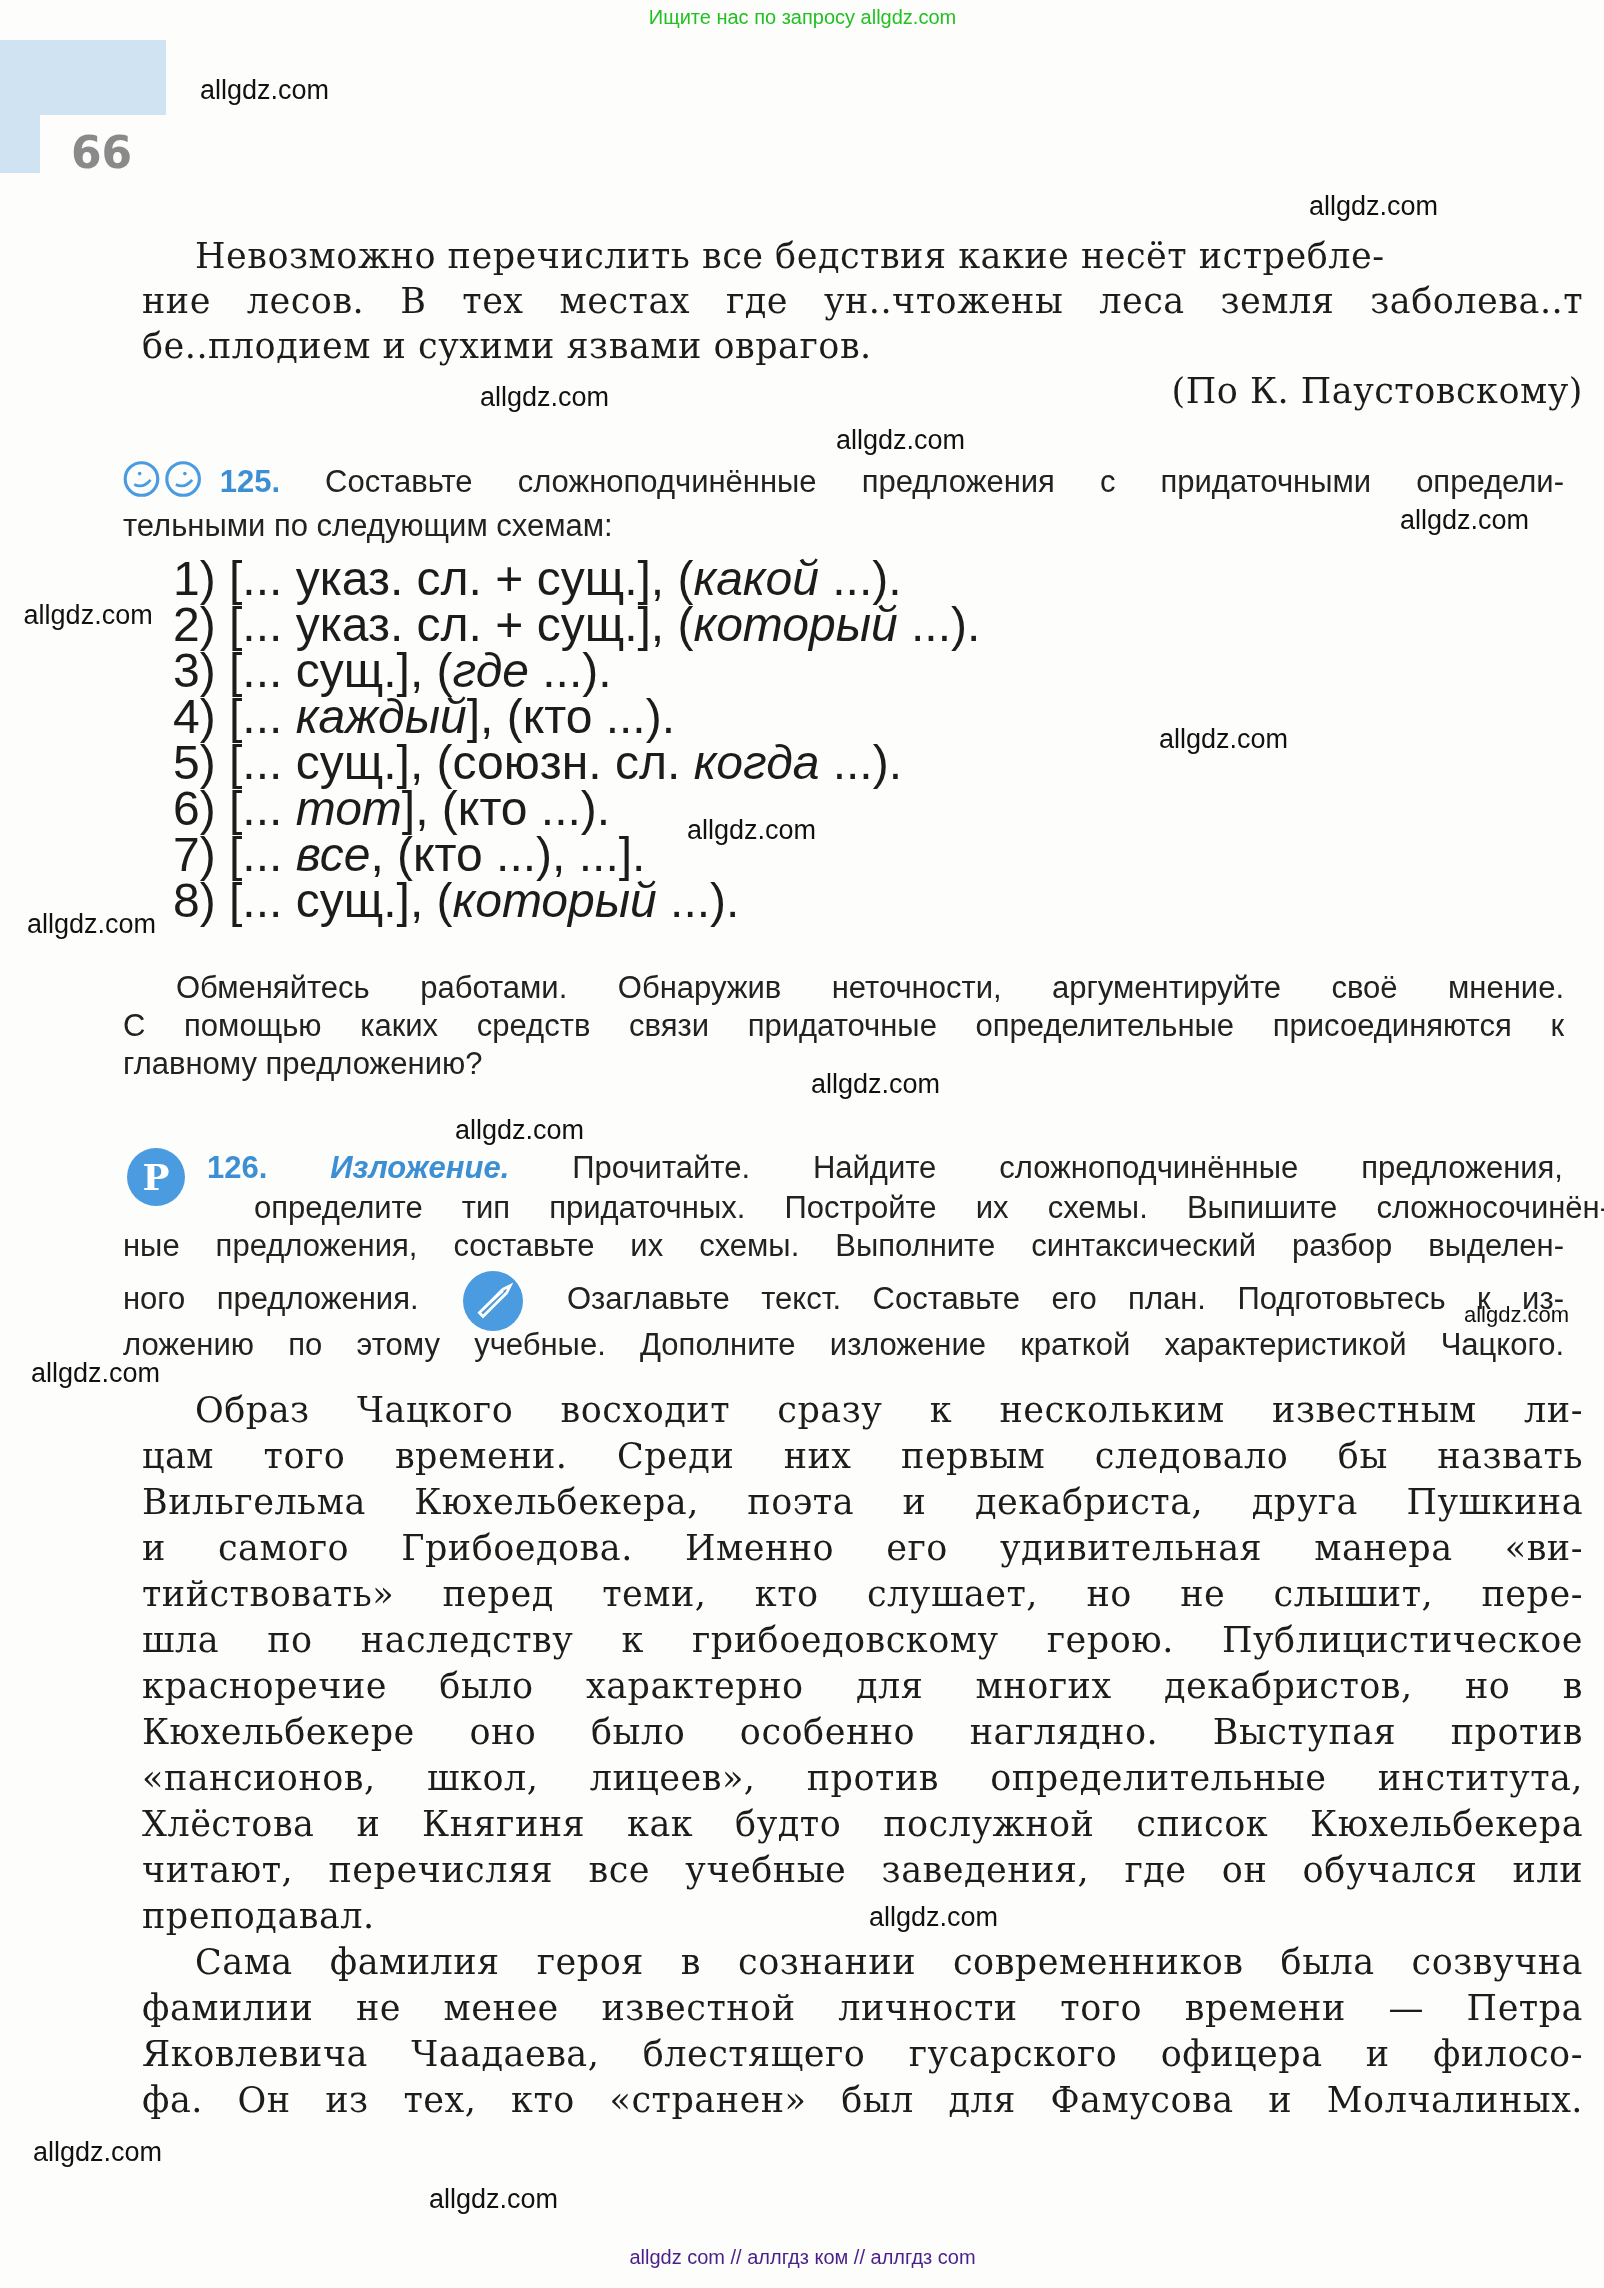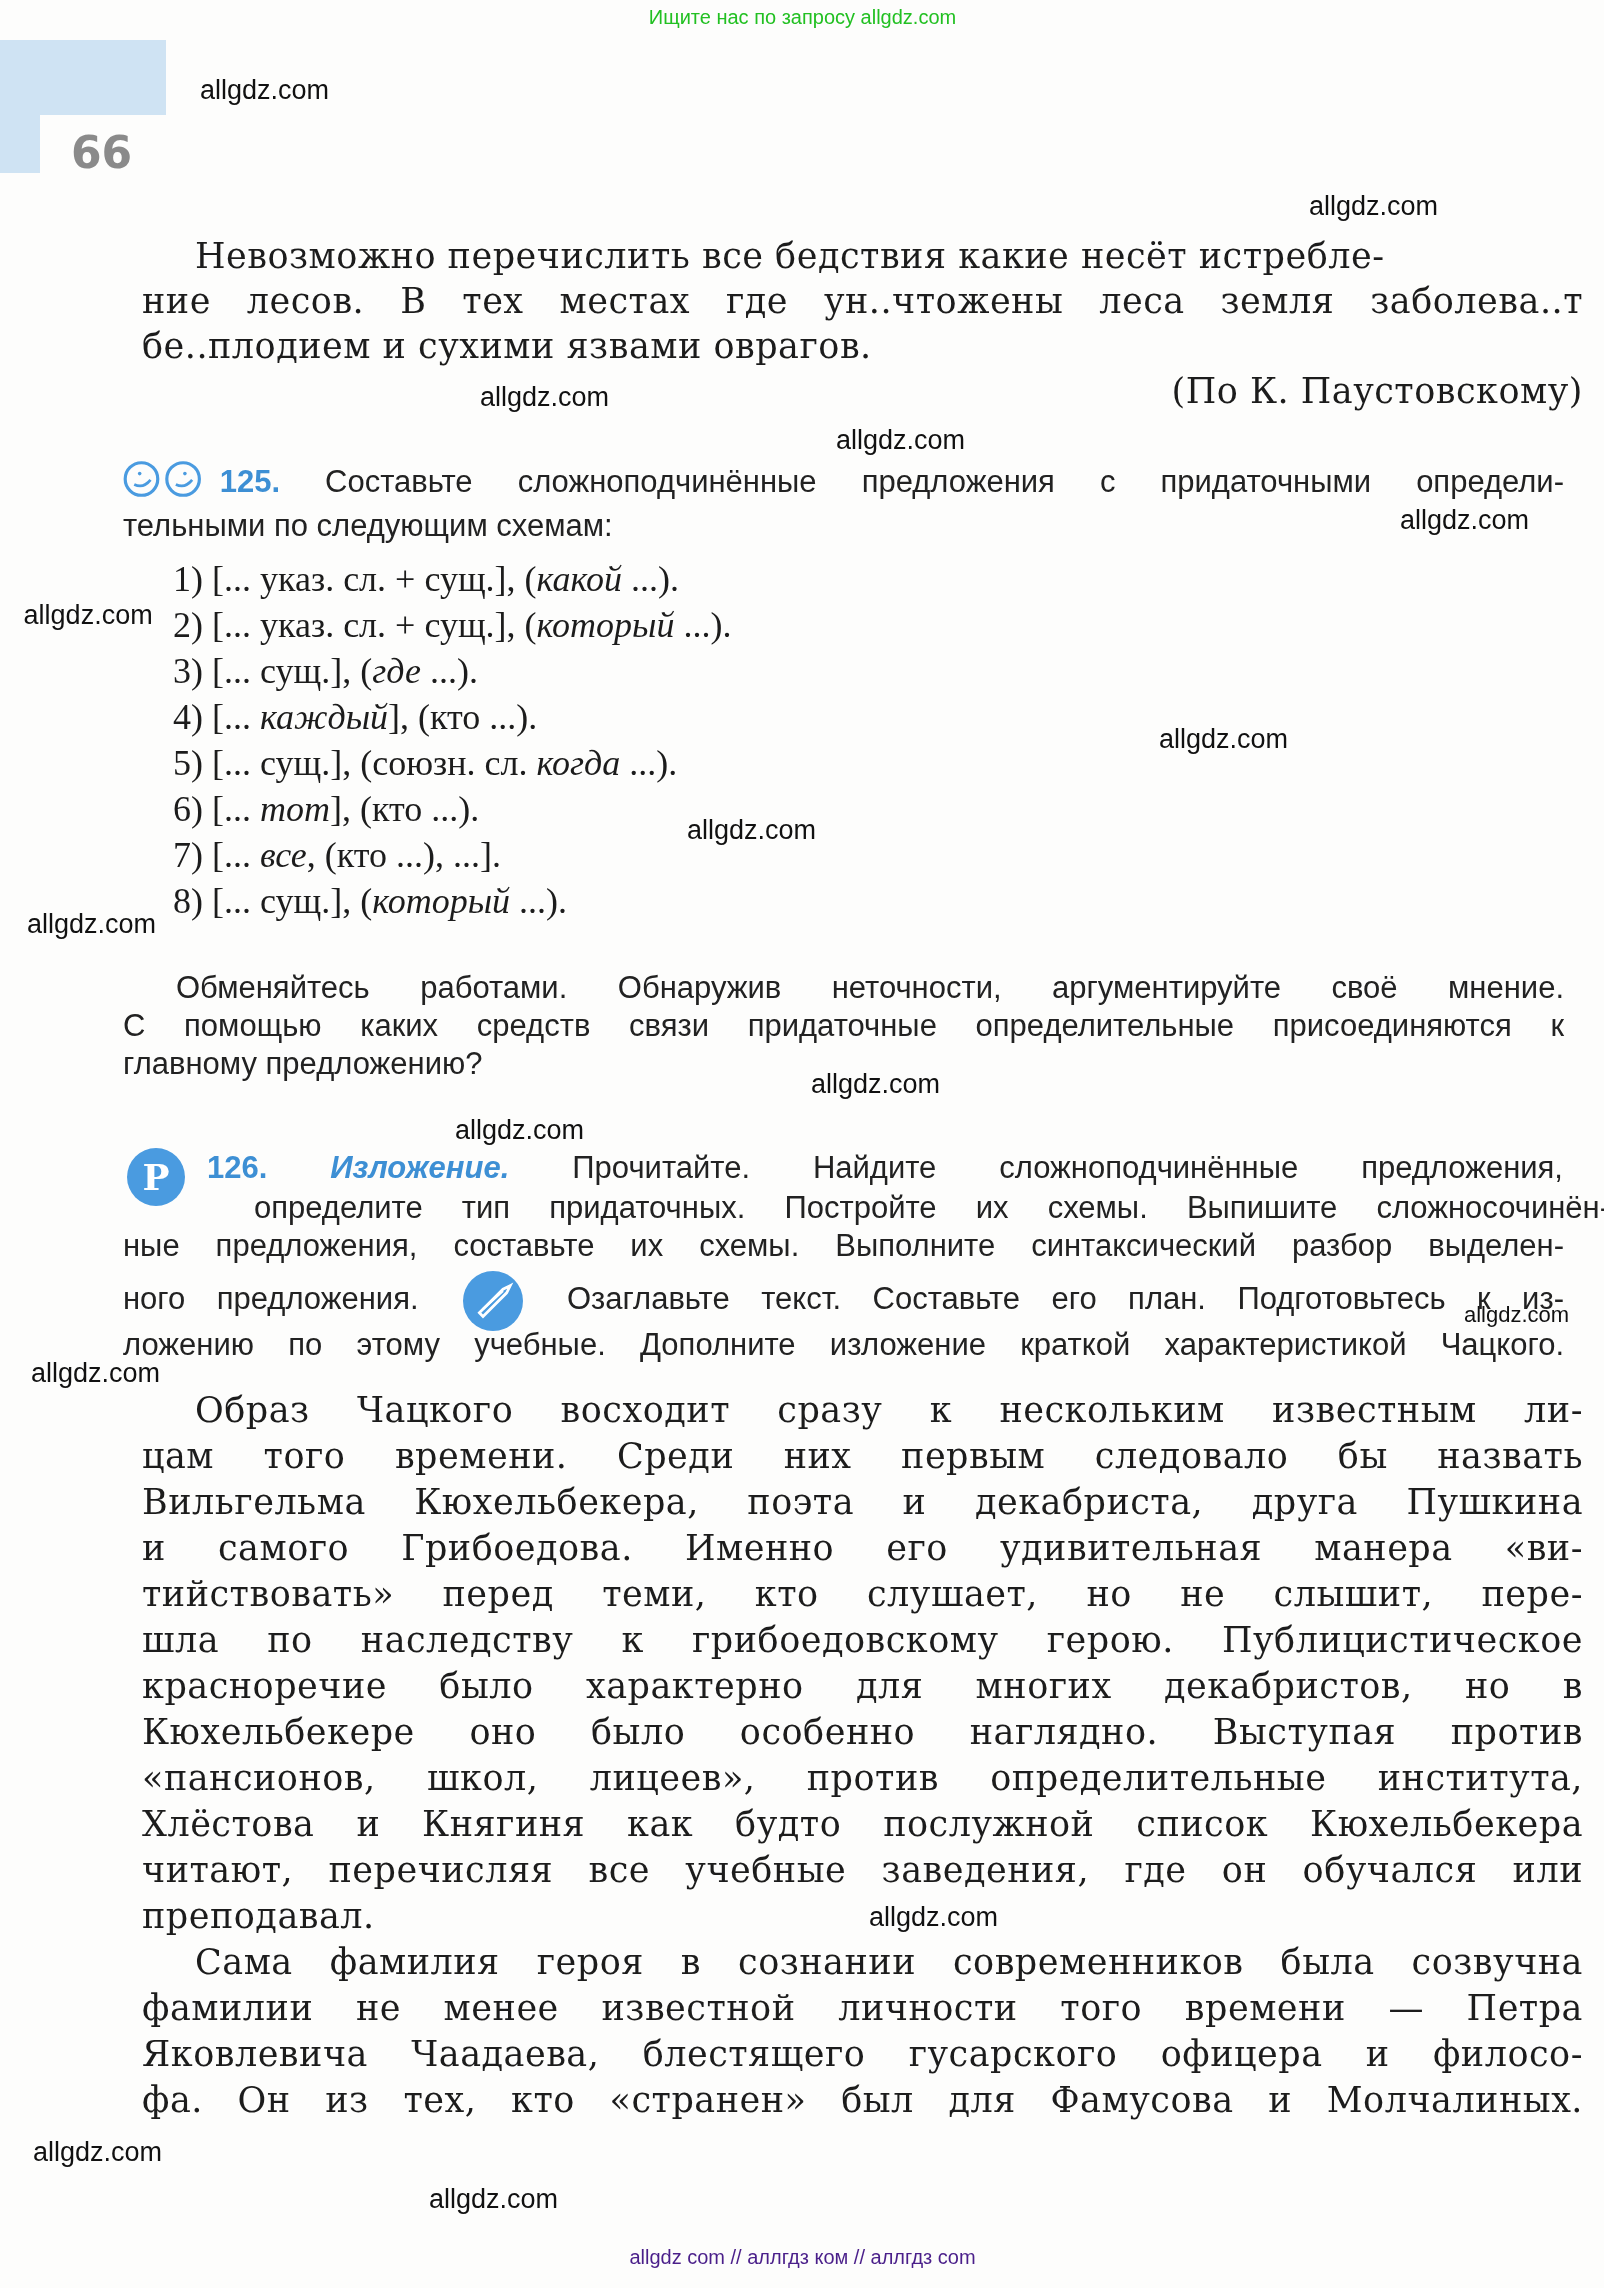--- a/index.html
+++ b/index.html
@@ -33,21 +33,21 @@
   .serif-block p { margin:0; }
   .indent { text-indent:53px; }
   .right { text-align:right; }
   .sans-block {
     left:123px; width:1441px; font-family:"Liberation Sans", sans-serif;
     font-size:31px; line-height:38px; text-align:justify; color:#222;
   }
   .ex-num { color:#3d8fd4; font-weight:bold; }
   .ex-title { color:#3d8fd4; font-weight:bold; font-style:italic; }
   .schemes {
-    left:173px; font-family:Liberation Serif, serif; font-size:36px; line-height:46px;
+    left:173px; font-family:Liberation Sans, sans-serif; font-size:48px; line-height:46px;
   }
   .schemes div { white-space:nowrap; }
   .schemes i { font-style:italic; }
   .icon-circle {
     display:inline-block; border-radius:50%; background:#4a9be0; color:#fff;
     text-align:center; vertical-align:middle;
   }
   .footer-links {
     left:0; top:2246px; width:1605px; text-align:center;
     font-family:"Liberation Sans", sans-serif; font-size:20px; color:#4a1f8a;

